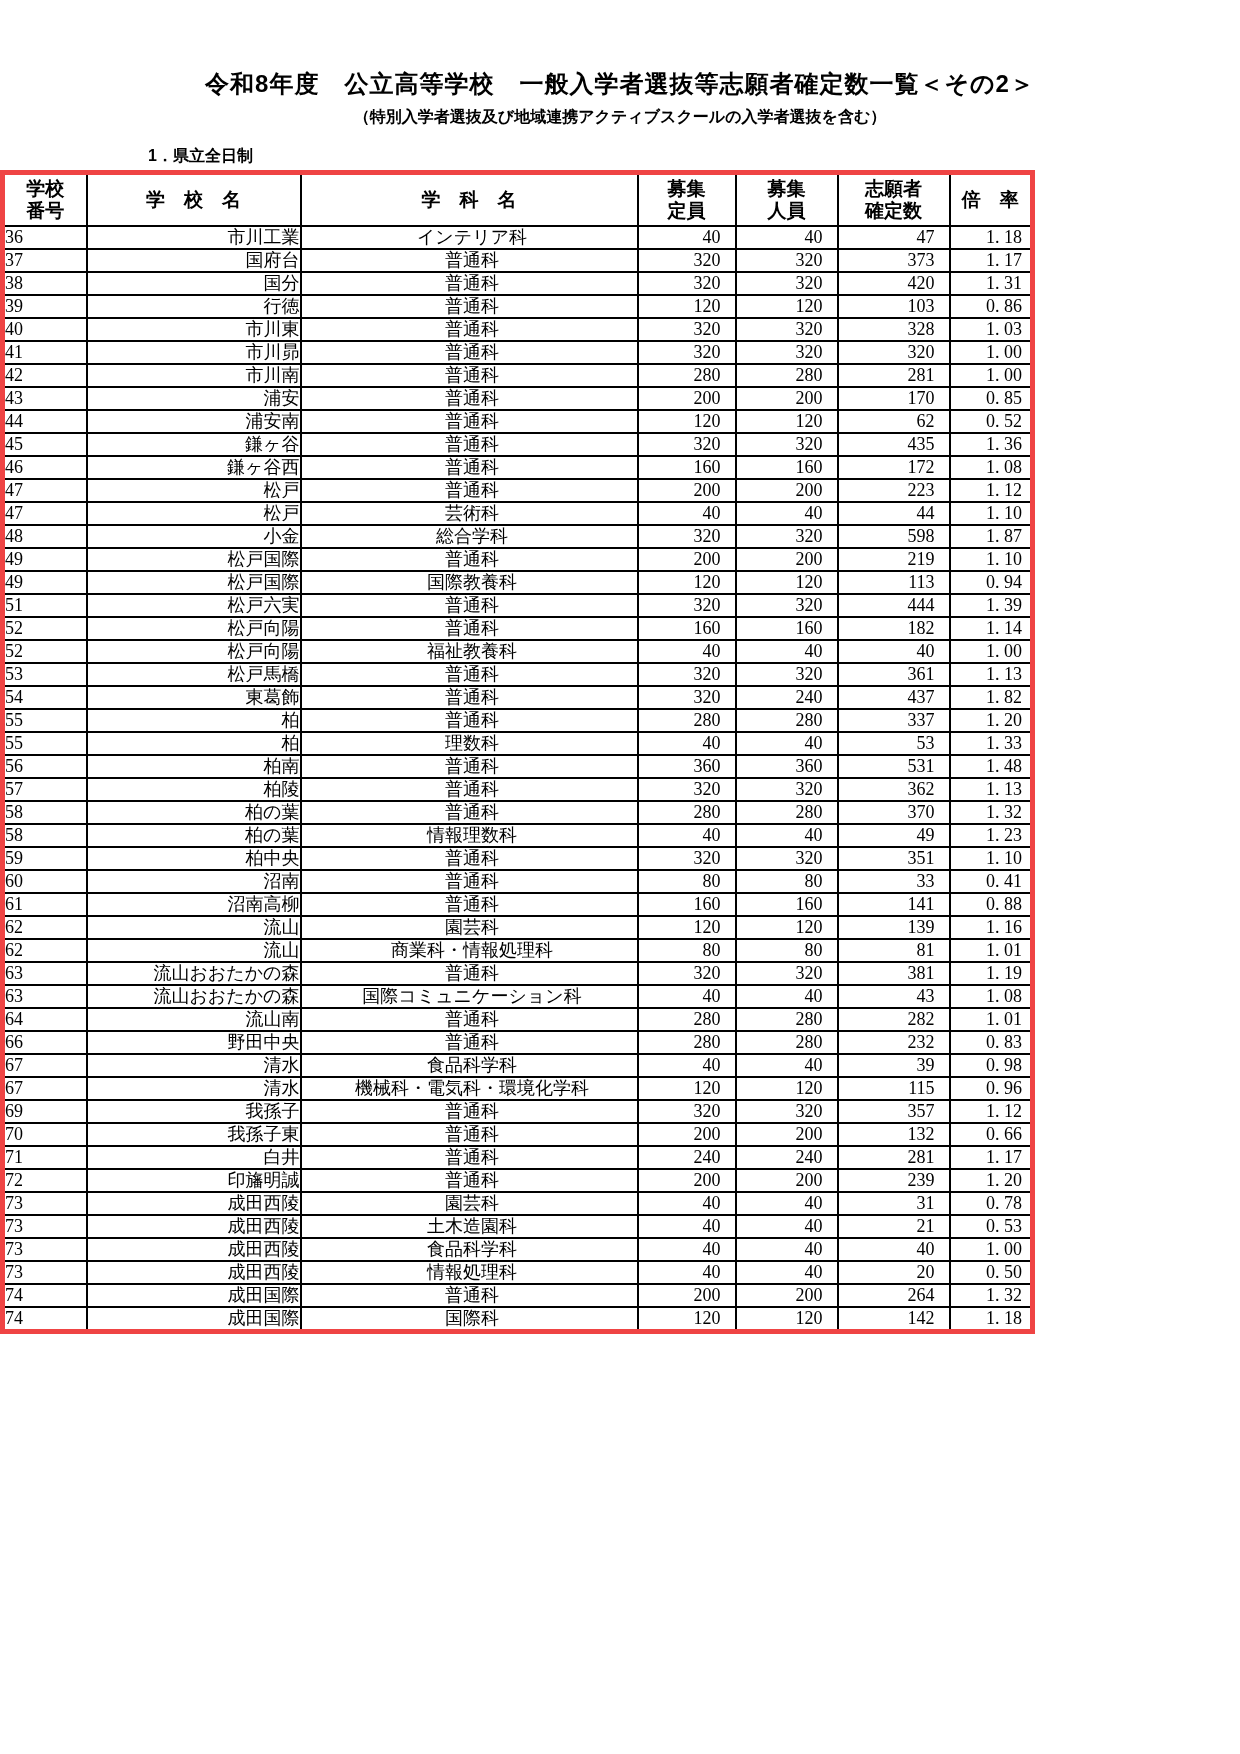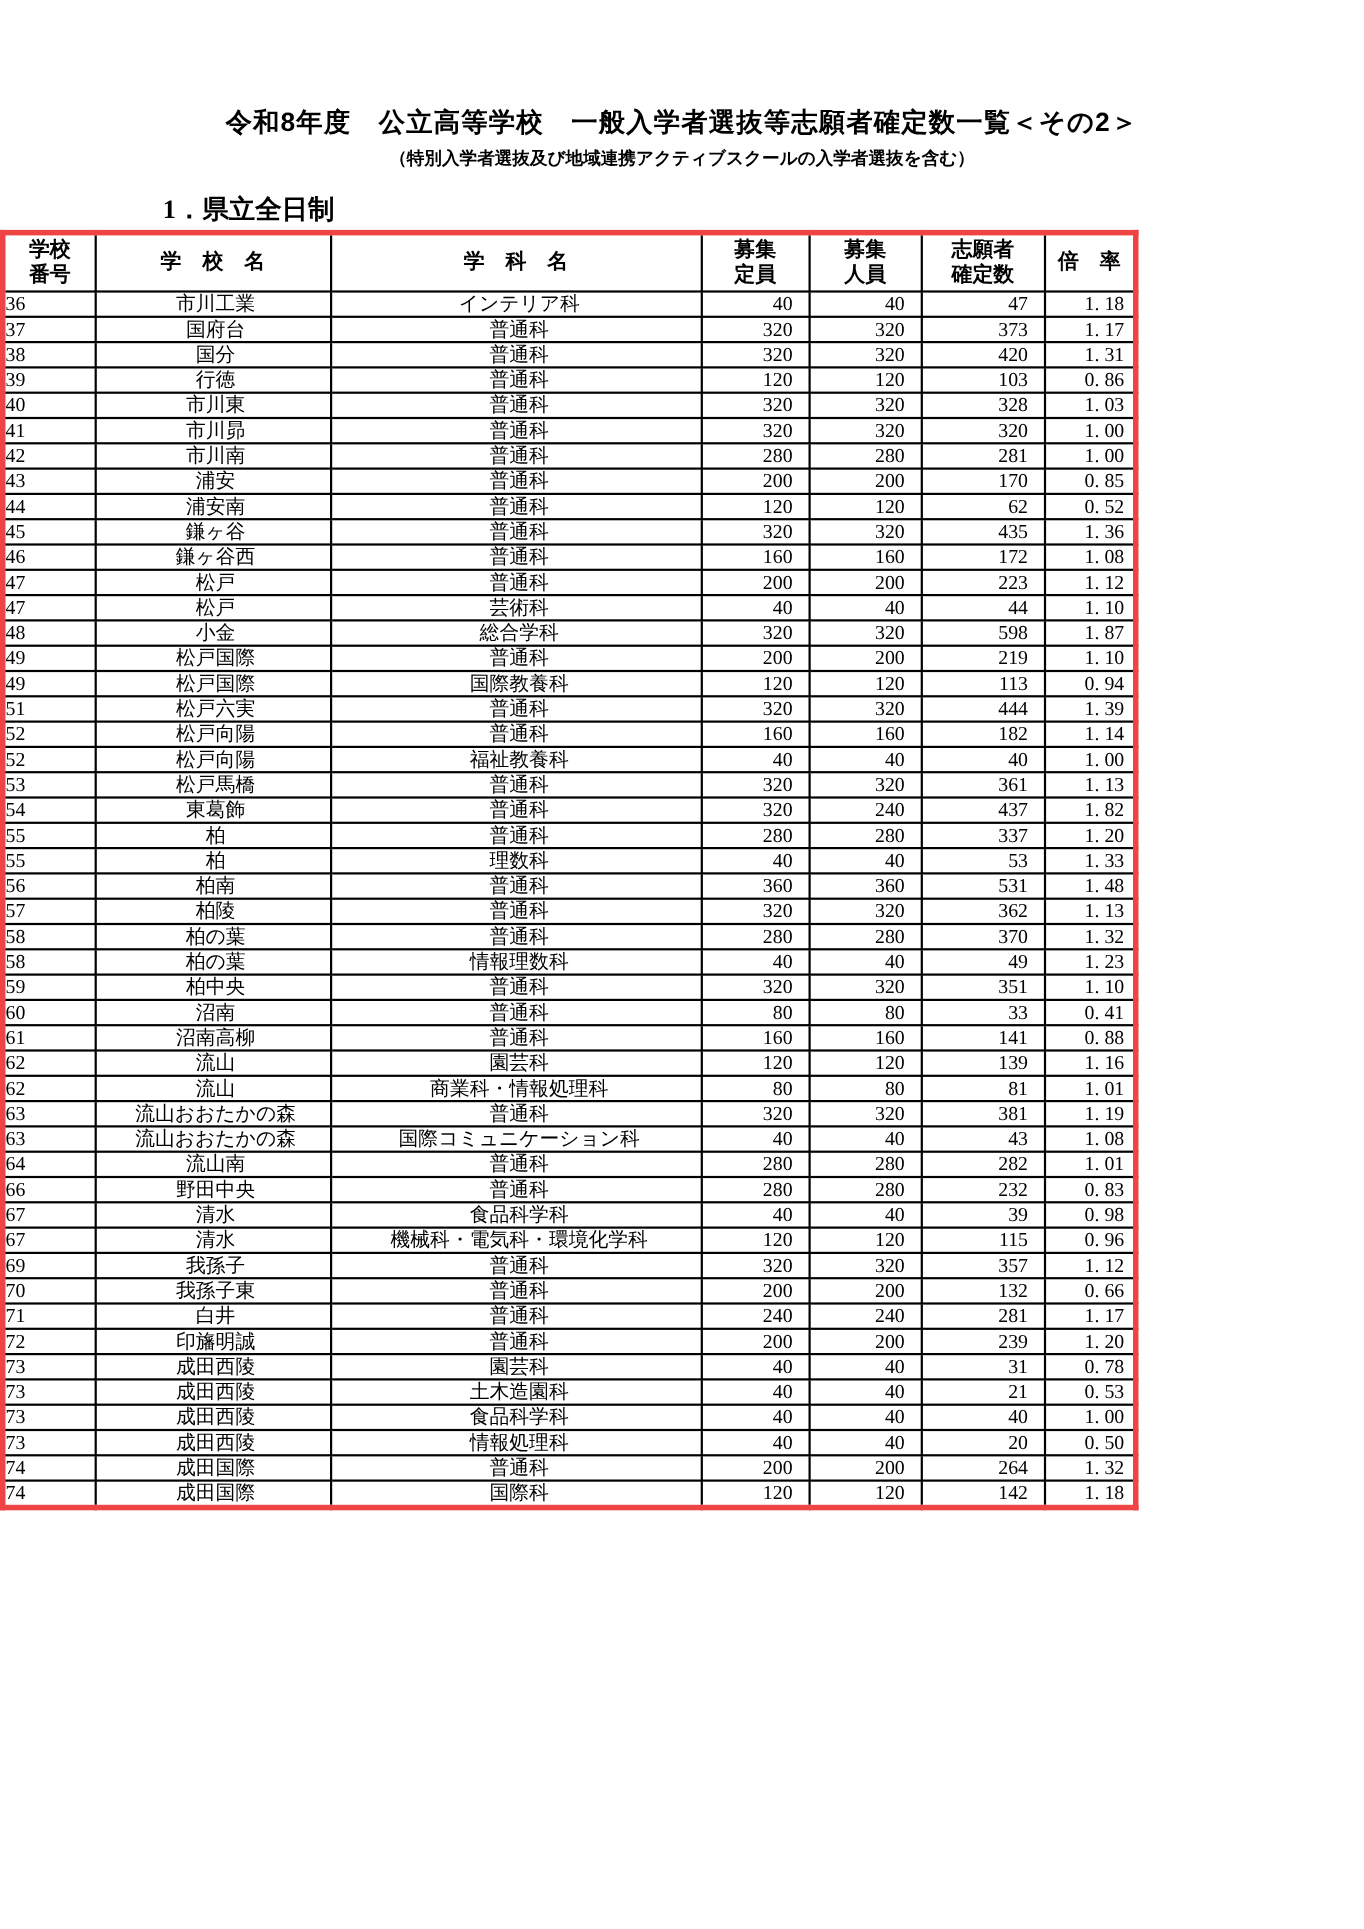--- a/index.html
+++ b/index.html
@@ -2,41 +2,41 @@
 <html><head>
 <meta charset="utf-8">
 <style>
   html,body{margin:0;padding:0;background:#ffffff;}
   body{
     width:1240px;height:1754px;
     font-family:"Liberation Serif","DejaVu Serif",serif;
     color:#000;
     position:relative;
   }
-  .page{padding-top:96px;}
+  .page{padding-top:68px;}
   .title{
     text-align:center;
     font-family:"Liberation Sans","DejaVu Sans",sans-serif;
     font-weight:bold;
     font-size:24px;
     line-height:32px;
     letter-spacing:1px;
   }
   .subtitle{
     text-align:center;
     font-family:"Liberation Sans","DejaVu Sans",sans-serif;
     font-weight:bold;
     font-size:16px;
     line-height:26px;
     margin-top:4px;
   }
   .section{
-    font-family:Liberation Serif, serif;
+    font-family:Liberation Sans, sans-serif;
     font-weight:bold;
-    font-size:24px;
+    font-size:16px;
     margin:16px 16px 3px 148px;
   }
   table.main{
     border-collapse:collapse;
     table-layout:fixed;
     width:1030px;
     border:5px solid #ef4444;
   }
   col.c-no{width:84px;}
   col.c-name{width:214px;}
@@ -59,21 +59,21 @@
   td{
     border:2px solid #000;
     font-size:18px;
     height:21px;
     line-height:21px;
     padding:0;
     white-space:nowrap;
     overflow:hidden;
   }
   td.no{text-align:left;padding-right:5px;position:relative;}
-  td.name{text-align:center;padding-left:5px;}
+  td.name{text-align:right;padding-left:5px;}
   td.dept{text-align:center;padding-left:6px;}
   td.num{text-align:right;padding-right:14px;}
   td.ratio{text-align:right;padding-right:8px;}
   .mark{
     position:absolute;
     left:-30px;top:50%;
     transform:translateY(-50%);
     font-size:20px;
     width:26px;
     text-align:left;

